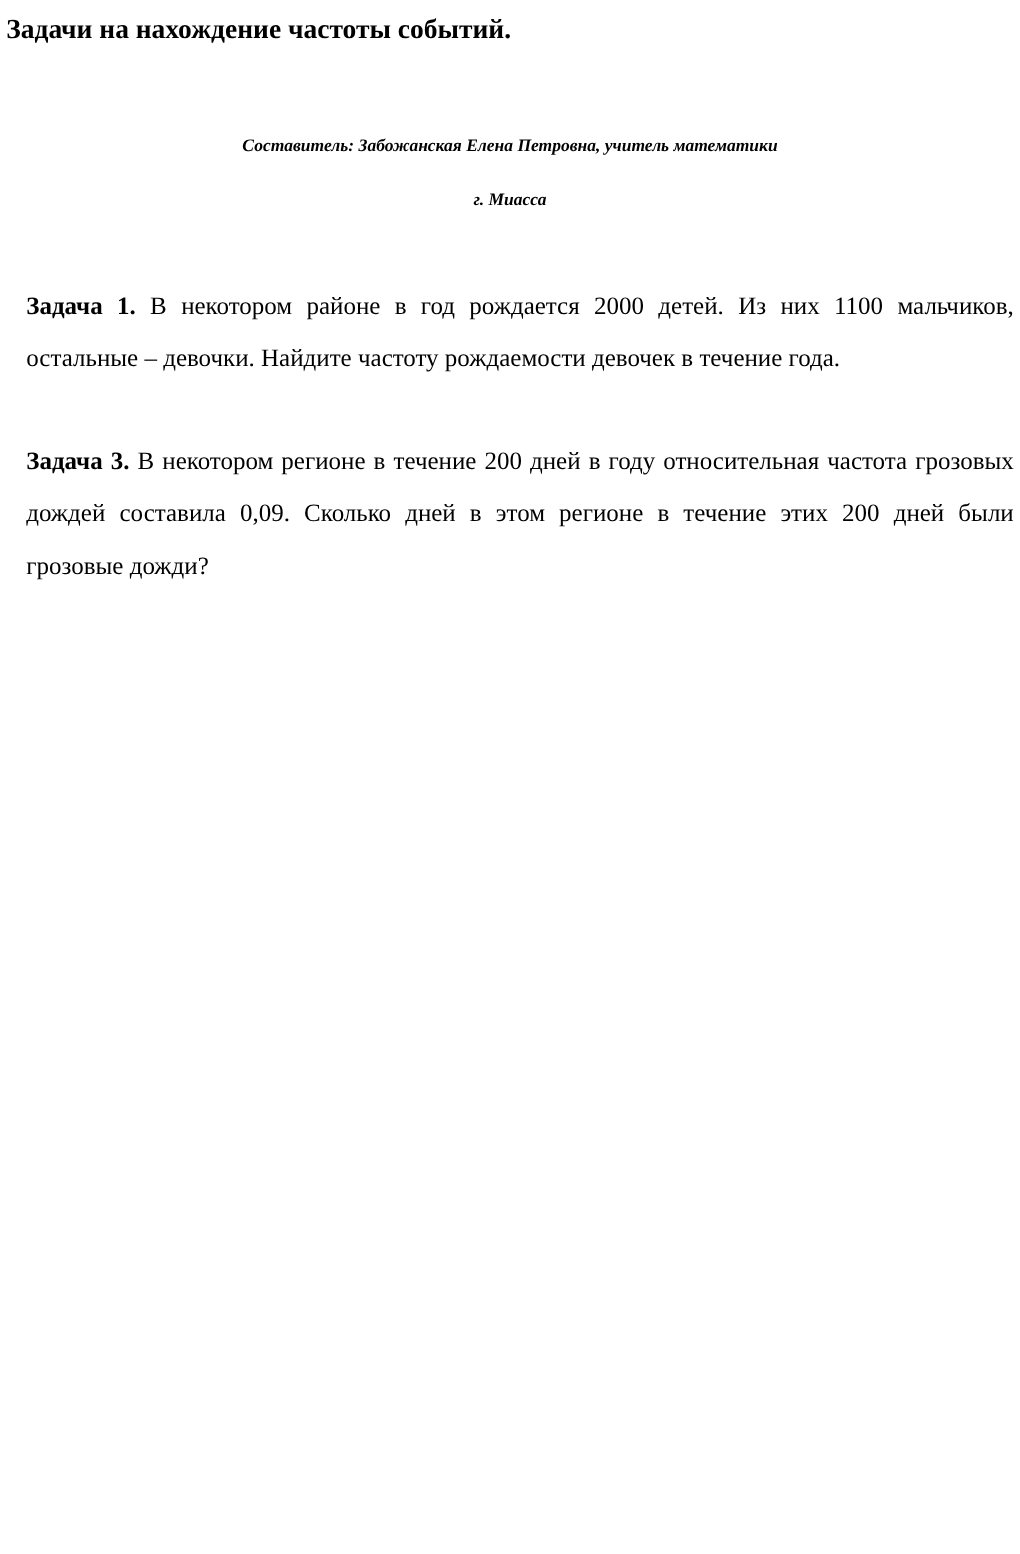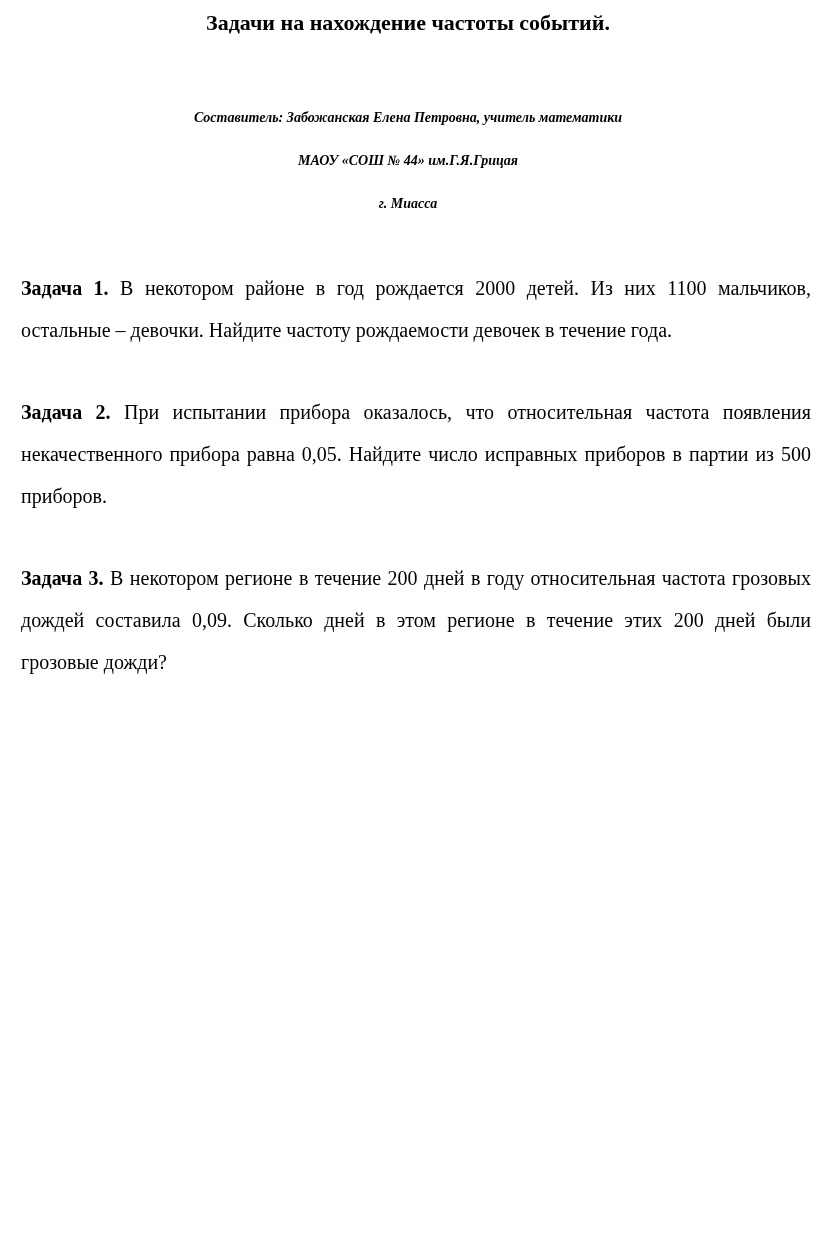--- a/index.html
+++ b/index.html
@@ -11,21 +11,21 @@
     width: 816px;
     height: 1243px;
     box-sizing: border-box;
     padding: 8px 5px 0 5px;
     background: #ffffff;
     color: #000000;
     font-family: "Liberation Serif", "DejaVu Serif", serif;
     overflow: hidden;
   }
   .doc-title {
-    text-align: center;
+    text-align: left;
     font-weight: bold;
     font-size: 22px;
     line-height: 30px;
     margin: 0 0 58px 0;
   }
   .byline {
     text-align: center;
     font-weight: bold;
     font-style: italic;
     font-size: 14px;
@@ -47,33 +47,28 @@
 </style>
 </head>
 <body>
 
 <div class="page">
 
   <h1 class="doc-title">Задачи на нахождение частоты событий.</h1>
 
   <div class="byline">
     <div>Составитель: Забожанская Елена Петровна, учитель математики</div>
-    <div>МАОУ «СОШ № 44» им.Г.Я.Грицая</div>
     <div>г. Миасса</div>
   </div>
 
   <p class="task">
     <span class="task-label">Задача 1.</span>
     <span class="task-text">В некотором районе в год рождается 2000 детей. Из них 1100 мальчиков, остальные – девочки. Найдите частоту рождаемости девочек в течение года.</span>
   </p>
 
-  <p class="task">
-    <span class="task-label">Задача 2.</span>
-    <span class="task-text">При испытании прибора оказалось, что относительная частота появления некачественного прибора равна 0,05. Найдите число исправных приборов в партии из 500 приборов.</span>
-  </p>
 
   <p class="task">
     <span class="task-label">Задача 3.</span>
     <span class="task-text">В некотором регионе в течение 200 дней в году относительная частота грозовых дождей составила 0,09. Сколько дней в этом регионе в течение этих 200 дней были грозовые дожди?</span>
   </p>
 
 
 
 
 </div>

